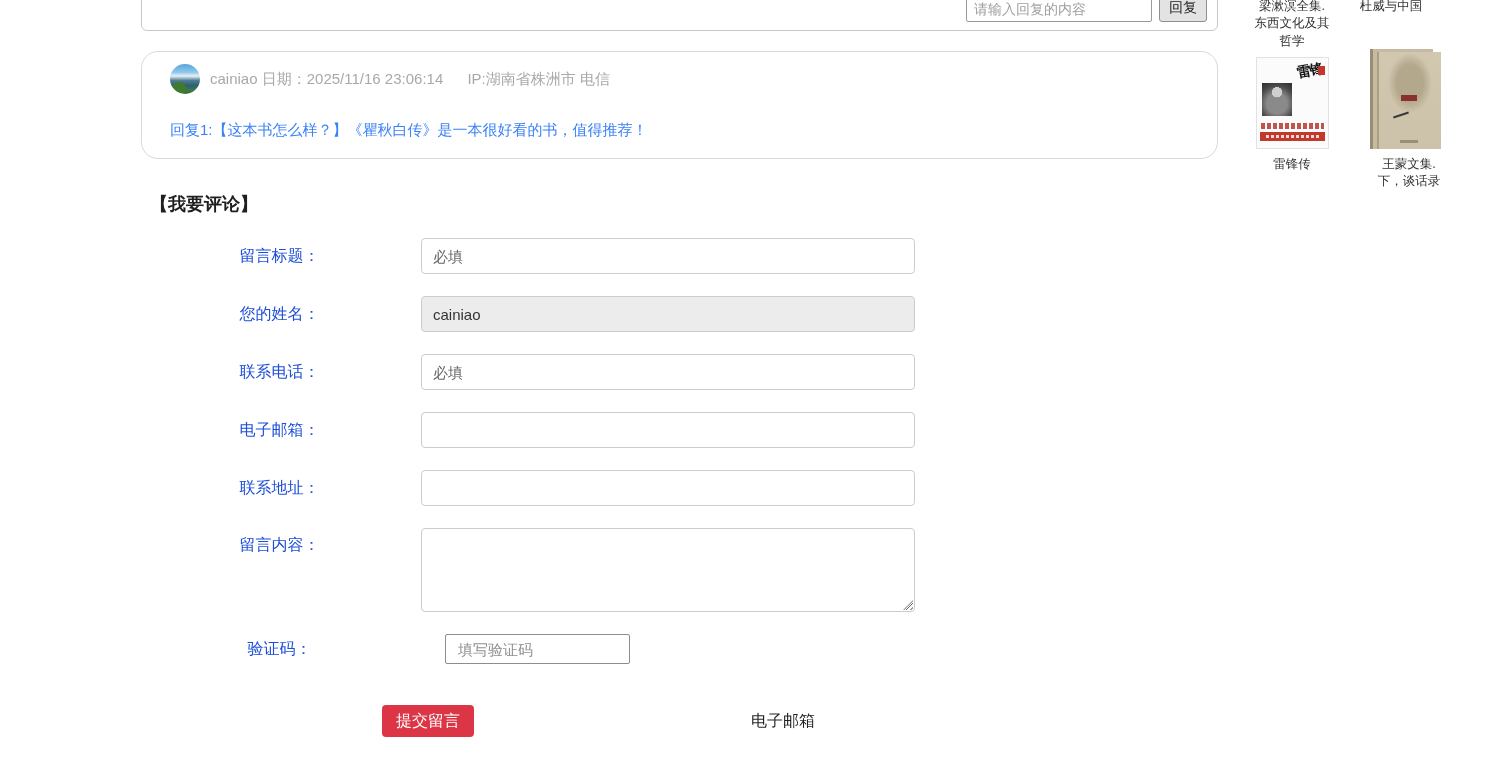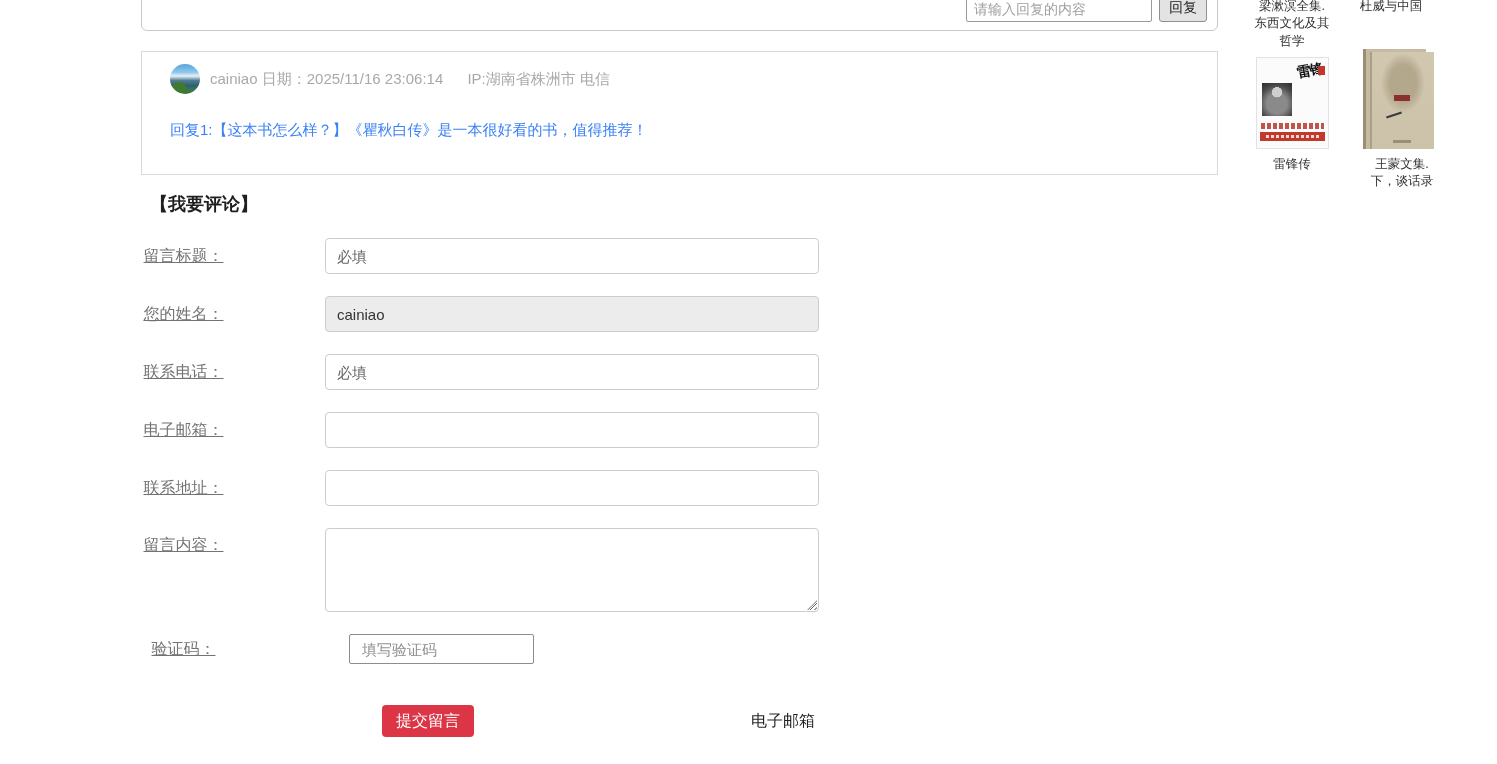--- a/index.html
+++ b/index.html
@@ -21,43 +21,43 @@
     font-family:inherit;
   }
   .reply-input::placeholder{color:#9f9f9f;}
   .reply-btn{
     height:28px;padding:0 9px;background:#e3e3e3;border:1px solid #8f8f8f;
     border-radius:3px;font-size:14px;color:#1a1a1a;cursor:pointer;
     font-family:inherit;
   }
   
   .comment-card{
-    position:absolute;left:141px;top:51px;width:1077px;height:124px;
-    border:1px solid #d9d9d9;border-radius:0;box-sizing:border-box;background:#fff;
+    position:absolute;left:141px;top:51px;width:1077px;height:108px;
+    border:1px solid #d9d9d9;border-radius:17px;box-sizing:border-box;background:#fff;
   }
   .card-head{position:absolute;left:28px;top:12px;display:flex;align-items:center;}
   .avatar{
     width:30px;height:30px;border-radius:50%;flex:0 0 30px;
     background:
       radial-gradient(circle at 30% 85%, #3f7a2e 0 22%, transparent 23%),
       linear-gradient(180deg,#59a5d8 0%,#8ec9ec 28%,#e8f2f7 40%,#4f7d92 55%,#2e5f74 72%,#3b7a46 88%,#2f6b35 100%);
   }
   .meta{margin-left:10px;font-size:15px;color:#a9a9a9;white-space:nowrap;}
   .meta .ip{margin-left:20px;}
   .card-body{
     position:absolute;left:28px;top:68px;font-size:15px;color:#3b82f6;line-height:20px;
   }
   
   .section-title{
     position:absolute;left:150px;top:192px;font-size:18px;font-weight:700;color:#1f1f1f;
   }
   .comment-form{position:absolute;left:141px;top:238px;width:950px;}
   .frow{display:flex;align-items:center;margin-bottom:22px;}
   .frow .flabel{
-    width:85px;text-align:center;font-size:16px;color:#737373;flex:0 0 85px;text-decoration:underline;
+    width:85px;margin-left:96px;text-align:center;font-size:16px;color:#1d4ed8;flex:0 0 85px;
   }
   .frow .fctrl{margin-left:99px;}
   .tinput{
     width:494px;height:36px;box-sizing:border-box;border:1px solid #cccccc;
     border-radius:4px;padding:0 11px;font-size:15px;color:#701a75;background:#fff;
     font-family:inherit;
   }
   .tinput::placeholder{color:#666666;opacity:1;}
   .tinput[readonly]{background:#ececec;color:#333;}
   .frow.ta-row{align-items:flex-start;}
@@ -90,21 +90,21 @@
   }
   
   .sidebar{position:absolute;left:1253px;top:0;width:180px;}
   .book-cell{
     position:absolute;width:78px;text-align:center;font-size:12.5px;color:#333;
     line-height:1.38;cursor:pointer;
   }
   .cell-1{left:0;top:-2px;}
   .cell-2{left:99px;top:-2px;}
   .cell-3{left:0;top:52px;}
-  .cell-4{left:110px;top:48px;}
+  .cell-4{left:117px;top:48px;}
   .book-title{display:block;}
   
   .cover-leifeng{
     position:relative;width:71px;height:90px;margin:5px auto 7px;
     background:#fbfbfb;border:1px solid #e2e2e2;overflow:hidden;
   }
   .lf-callig{
     position:absolute;right:5px;top:3px;font-family:"DejaVu Serif",serif;
     font-weight:700;font-size:14px;color:#141414;transform:rotate(-10deg);
     letter-spacing:-1px;

